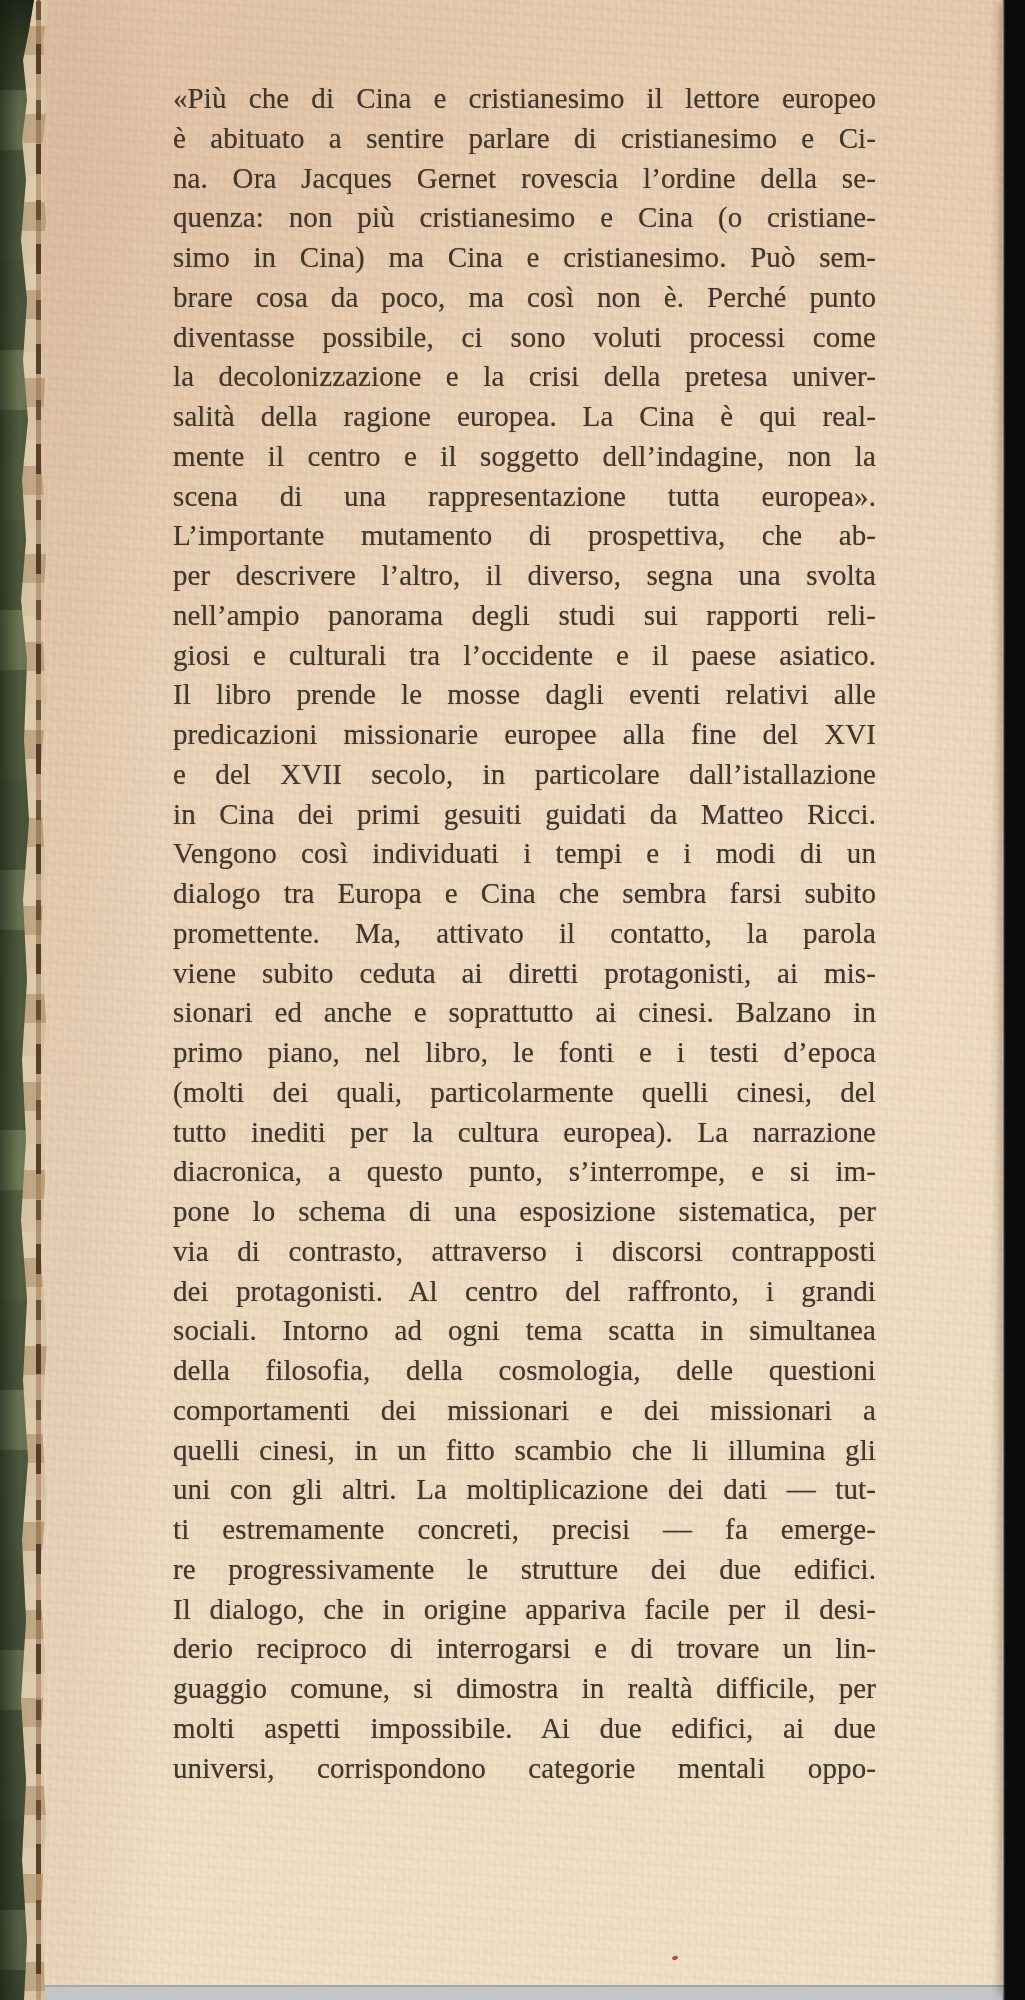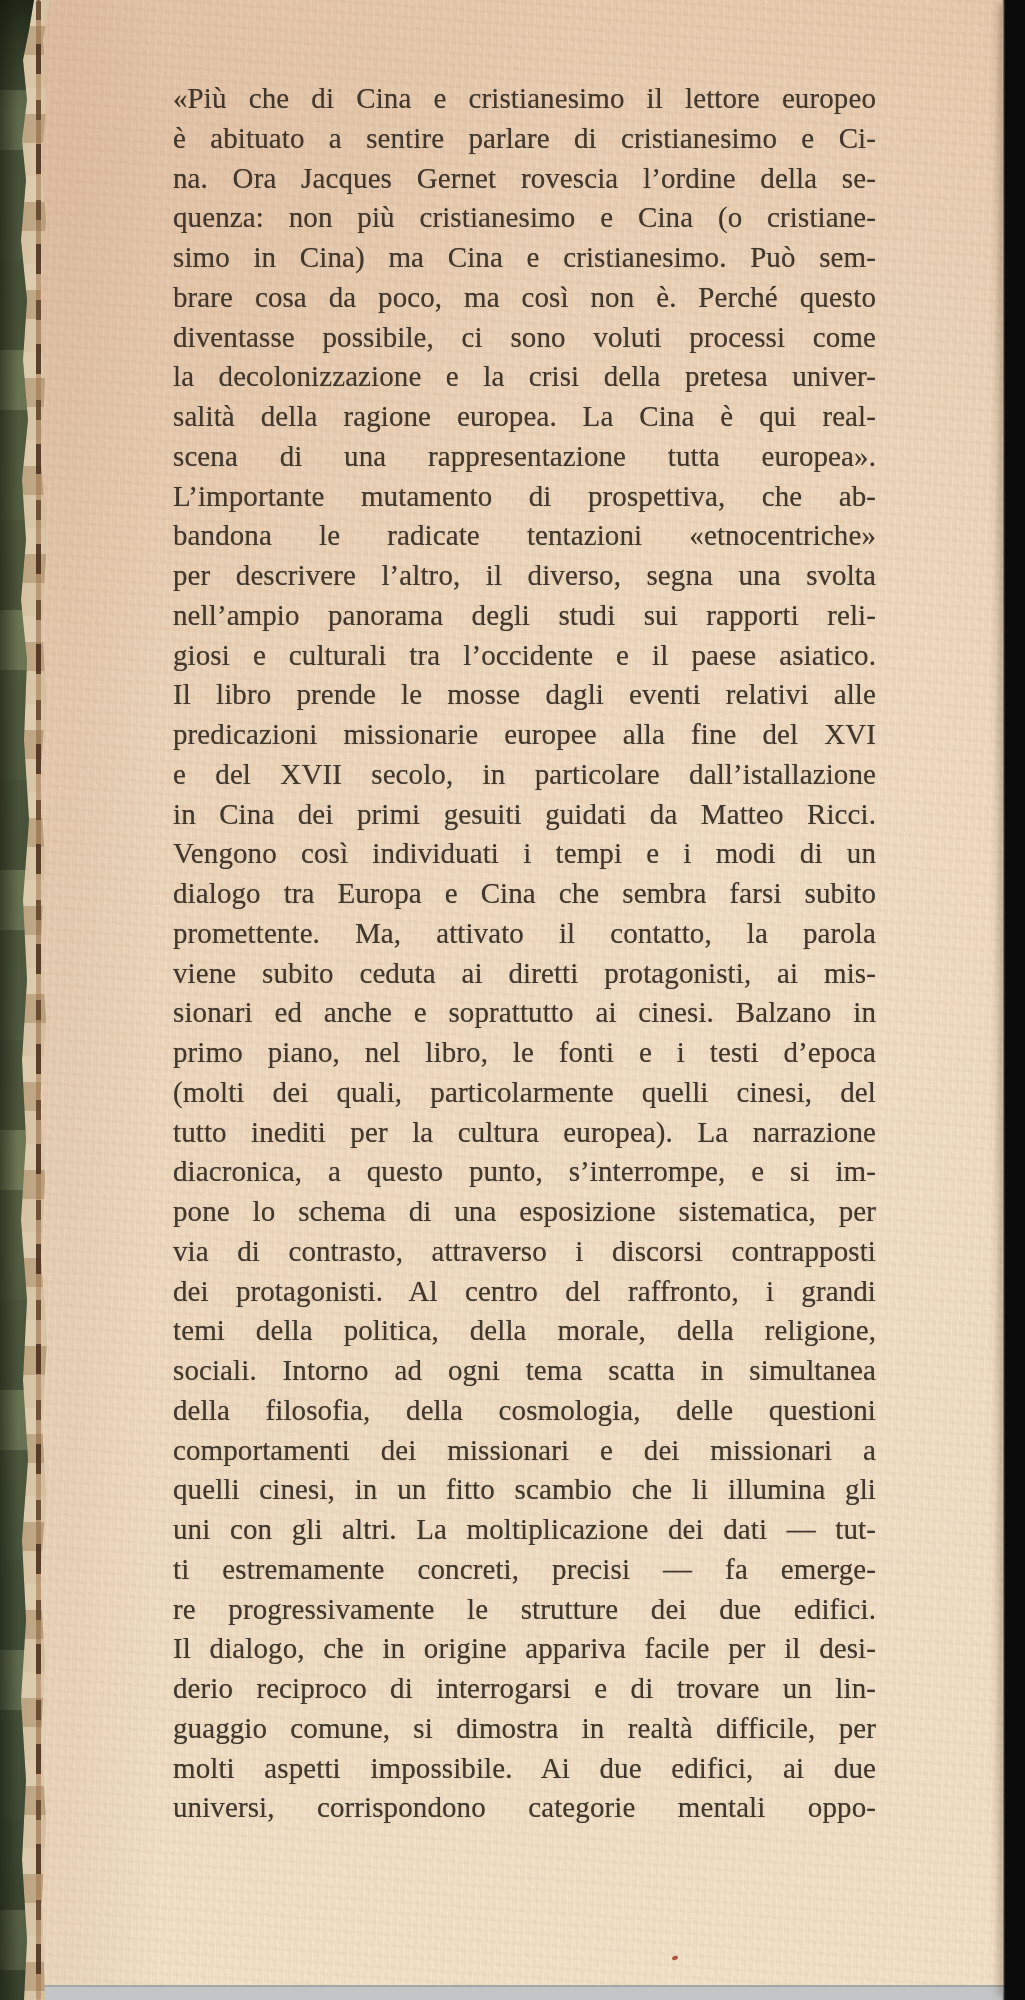--- a/index.html
+++ b/index.html
@@ -107,47 +107,46 @@
   <div class="crease"></div>
   <div class="spine"></div>
   <div class="right-band"></div>
   <div class="speck"></div>
   <div class="text-block">
       <div class="line">«Più che di Cina e cristianesimo il lettore europeo</div>
       <div class="line">è abituato a sentire parlare di cristianesimo e Ci-</div>
       <div class="line">na. Ora Jacques Gernet rovescia l’ordine della se-</div>
       <div class="line">quenza: non più cristianesimo e Cina (o cristiane-</div>
       <div class="line">simo in Cina) ma Cina e cristianesimo. Può sem-</div>
-      <div class="line">brare cosa da poco, ma così non è. Perché questo</div>
+      <div class="line">brare cosa da poco, ma così non è. Perché punto</div>
       <div class="line">diventasse possibile, ci sono voluti processi come</div>
       <div class="line">la decolonizzazione e la crisi della pretesa univer-</div>
       <div class="line">salità della ragione europea. La Cina è qui real-</div>
+      <div class="line">mente il centro e il soggetto dell’indagine, non la</div>
       <div class="line">scena di una rappresentazione tutta europea».</div>
       <div class="line">L’importante mutamento di prospettiva, che ab-</div>
-      <div class="line">bandona le radicate tentazioni «etnocentriche»</div>
       <div class="line">per descrivere l’altro, il diverso, segna una svolta</div>
       <div class="line">nell’ampio panorama degli studi sui rapporti reli-</div>
       <div class="line">giosi e culturali tra l’occidente e il paese asiatico.</div>
       <div class="line">Il libro prende le mosse dagli eventi relativi alle</div>
       <div class="line">predicazioni missionarie europee alla fine del XVI</div>
       <div class="line">e del XVII secolo, in particolare dall’istallazione</div>
       <div class="line">in Cina dei primi gesuiti guidati da Matteo Ricci.</div>
       <div class="line">Vengono così individuati i tempi e i modi di un</div>
       <div class="line">dialogo tra Europa e Cina che sembra farsi subito</div>
       <div class="line">promettente. Ma, attivato il contatto, la parola</div>
       <div class="line">viene subito ceduta ai diretti protagonisti, ai mis-</div>
       <div class="line">sionari ed anche e soprattutto ai cinesi. Balzano in</div>
       <div class="line">primo piano, nel libro, le fonti e i testi d’epoca</div>
       <div class="line">(molti dei quali, particolarmente quelli cinesi, del</div>
       <div class="line">tutto inediti per la cultura europea). La narrazione</div>
       <div class="line">diacronica, a questo punto, s’interrompe, e si im-</div>
       <div class="line">pone lo schema di una esposizione sistematica, per</div>
       <div class="line">via di contrasto, attraverso i discorsi contrapposti</div>
       <div class="line">dei protagonisti. Al centro del raffronto, i grandi</div>
-      <div class="line">temi della politica, della morale, della religione,</div>
       <div class="line">sociali. Intorno ad ogni tema scatta in simultanea</div>
       <div class="line">della filosofia, della cosmologia, delle questioni</div>
       <div class="line">comportamenti dei missionari e dei missionari a</div>
       <div class="line">quelli cinesi, in un fitto scambio che li illumina gli</div>
       <div class="line">uni con gli altri. La moltiplicazione dei dati — tut-</div>
       <div class="line">ti estremamente concreti, precisi — fa emerge-</div>
       <div class="line">re progressivamente le strutture dei due edifici.</div>
       <div class="line">Il dialogo, che in origine appariva facile per il desi-</div>
       <div class="line">derio reciproco di interrogarsi e di trovare un lin-</div>
       <div class="line">guaggio comune, si dimostra in realtà difficile, per</div>

